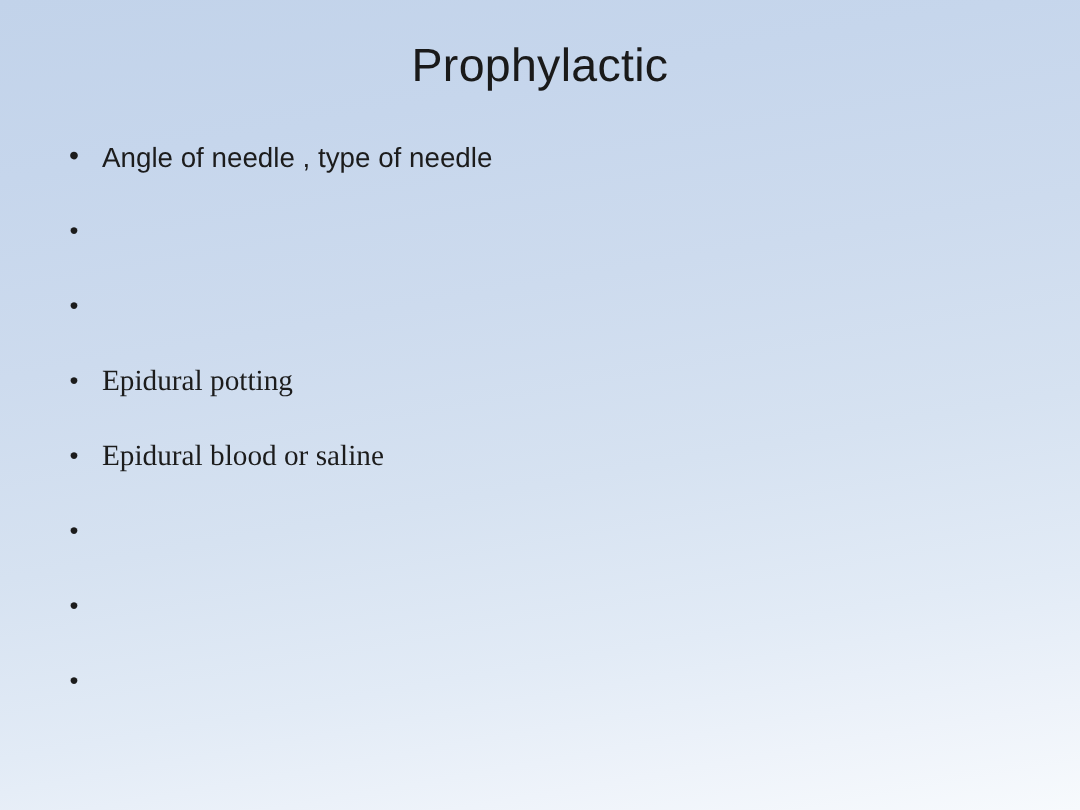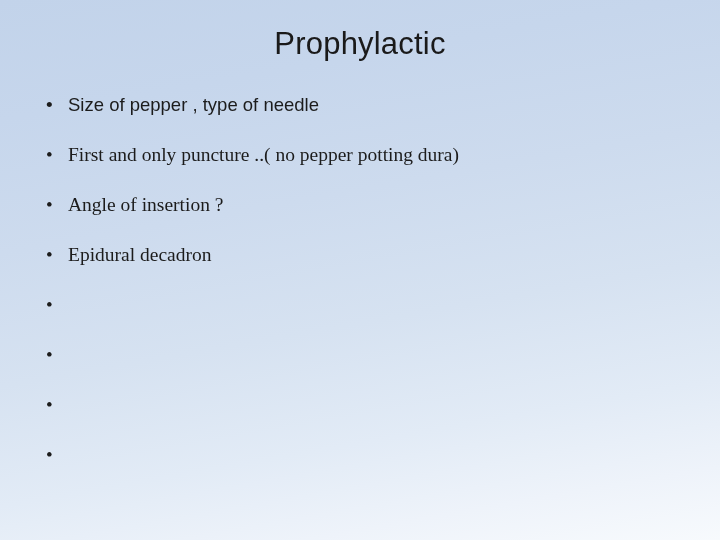--- a/index.html
+++ b/index.html
@@ -75,36 +75,35 @@
 </head>
 <body>
 
 <div class="slide">
 
   <div class="slide-title">Prophylactic</div>
 
   <ul class="bullets">
     <li class="bullet bullet-0">
       <span class="dot">•</span>
-      <span>Size of pepper , type of needle</span>
+      <span>Angle of needle , type of needle</span>
     </li>
     <li class="bullet bullet-1">
       <span class="dot">•</span>
-      <span>First and only puncture ..( no pepper potting dura)</span>
     </li>
     <li class="bullet bullet-2">
       <span class="dot">•</span>
-      <span>Angle of insertion ?</span>
     </li>
     <li class="bullet bullet-3">
       <span class="dot">•</span>
-      <span>Epidural decadron</span>
+      <span>Epidural potting</span>
     </li>
     <li class="bullet bullet-4">
       <span class="dot">•</span>
+      <span>Epidural blood or saline</span>
     </li>
     <li class="bullet bullet-5">
       <span class="dot">•</span>
     </li>
     <li class="bullet bullet-6">
       <span class="dot">•</span>
     </li>
     <li class="bullet bullet-7">
       <span class="dot">•</span>
     </li>

